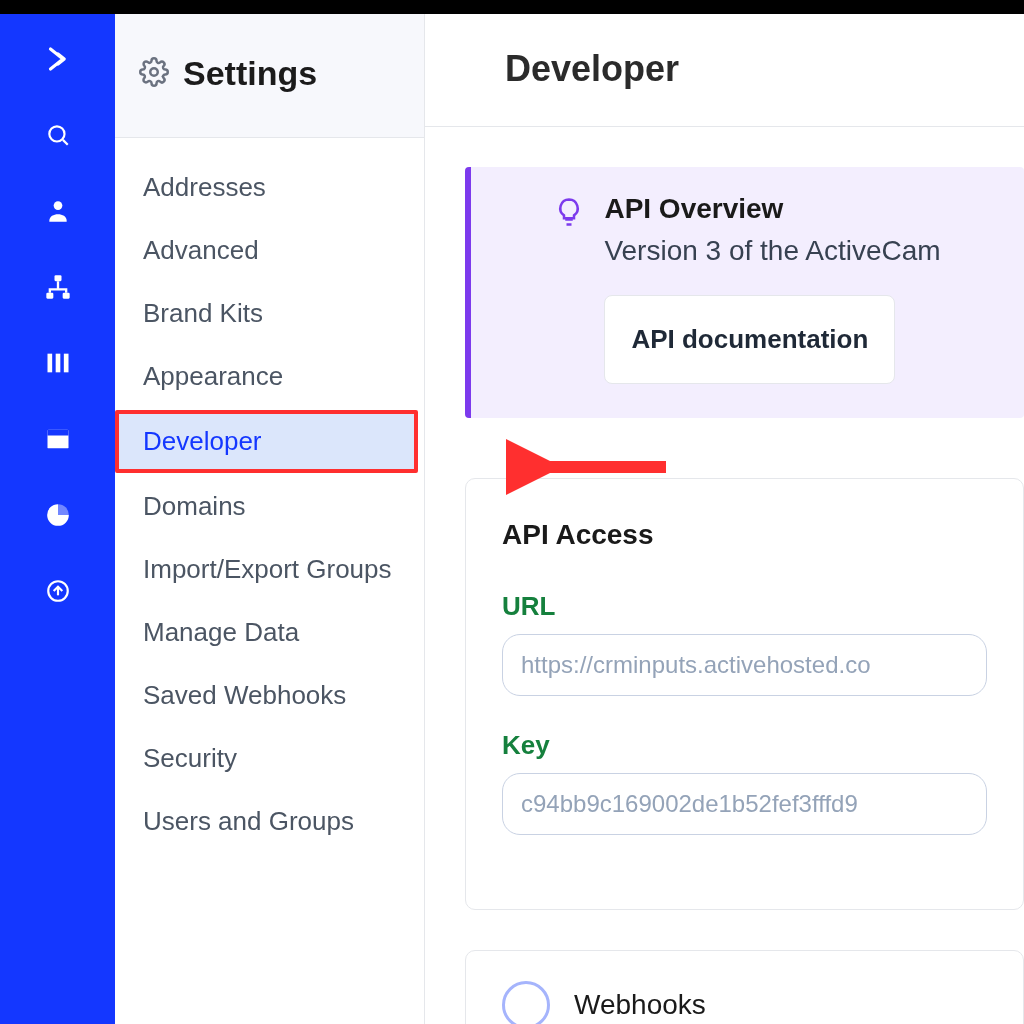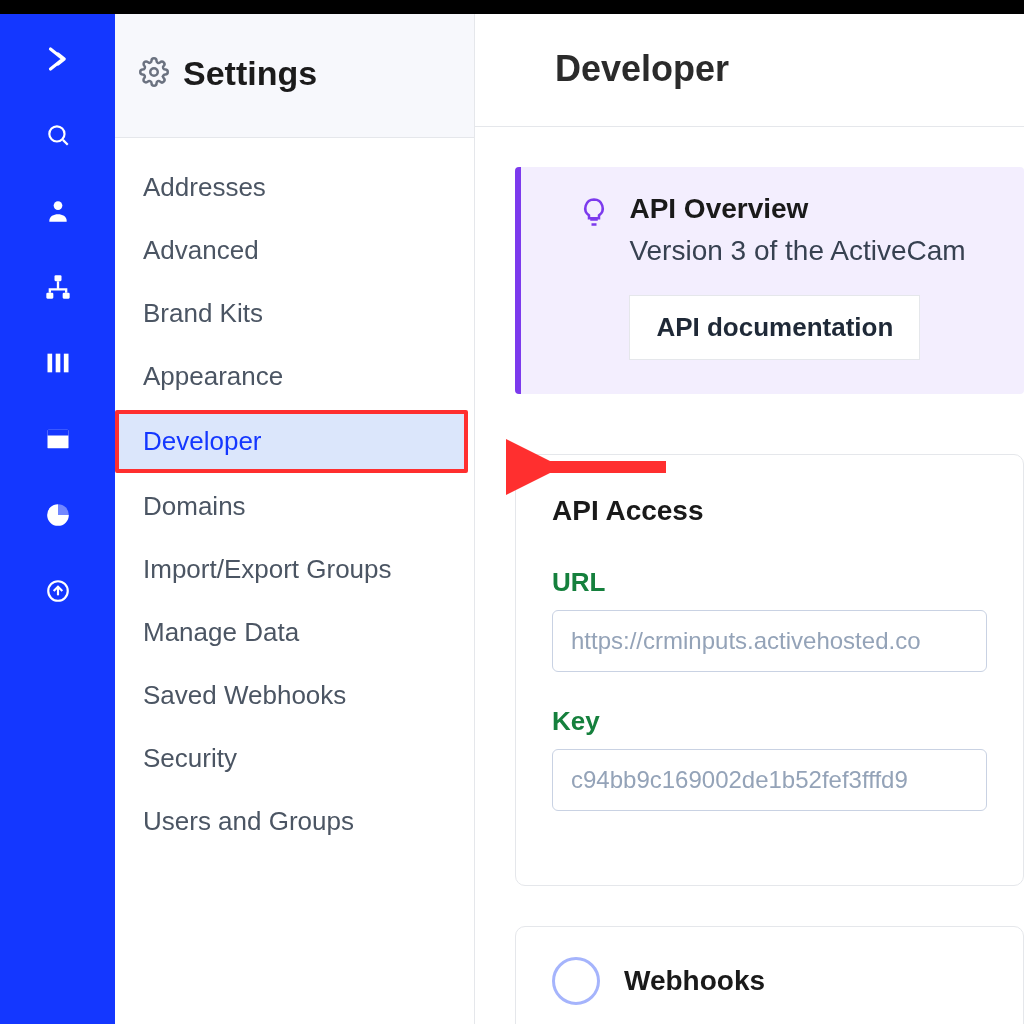--- a/index.html
+++ b/index.html
@@ -2,43 +2,43 @@
 <html><head>
 <meta charset="utf-8">
 <style>
   * { box-sizing: border-box; margin: 0; padding: 0; }
   html, body { width: 1024px; height: 1024px; overflow: hidden; font-family: -apple-system, BlinkMacSystemFont, "Segoe UI", Helvetica, Arial, sans-serif; background: #fff; color: #1a1a1a; }
   .topbar { height: 14px; background: #000; width: 100%; }
   .layout { display: flex; height: calc(1024px - 14px); }
   .rail { width: 115px; background: #1437ff; display: flex; flex-direction: column; align-items: center; padding-top: 30px; gap: 46px; }
   .rail .logo { color: #fff; }
   .rail .icon { color: #fff; width: 30px; height: 30px; display: flex; align-items: center; justify-content: center; }
-  .settings-panel { width: 360px; background: #fff; border-right: 1px solid #e5e7eb; display: flex; flex-direction: column; }
+  .settings-panel { width: 310px; background: #fff; border-right: 1px solid #e5e7eb; display: flex; flex-direction: column; }
   .settings-header { display: flex; align-items: center; gap: 14px; padding: 40px 24px 44px 24px; background: #f7f8fc; border-bottom: 1px solid #e5e7eb; }
   .settings-header .gear { color: #6b7280; }
   .settings-header h1 { font-size: 34px; font-weight: 800; color: #1b1b1b; }
   .settings-list { list-style: none; padding-top: 18px; }
   .settings-list li { font-size: 26px; color: #4b5563; padding: 16px 28px; cursor: pointer; }
   .settings-list li.active { background: #dbe6fb; color: #1437ff; border: 4px solid #ff2f2f; border-radius: 2px; margin: 2px 6px 2px 0; padding: 12px 24px; }
   .main { flex: 1; display: flex; flex-direction: column; overflow: hidden; }
   .main-header { padding: 34px 40px 36px 80px; border-bottom: 1px solid #e5e7eb; }
   .main-header h2 { font-size: 36px; font-weight: 800; color: #2b2b2b; }
   .main-body { padding: 40px 0 0 40px; overflow: hidden; }
   .overview-card { background: #f3eefe; border-left: 6px solid #7c3aed; border-radius: 4px; padding: 26px 30px 34px 30px; margin-bottom: 60px; }
   .overview-top { display: flex; align-items: flex-start; gap: 20px; justify-content: center; }
   .bulb { color: #7c3aed; margin-top: 4px; }
   .overview-title { font-size: 28px; font-weight: 800; margin-bottom: 10px; }
   .overview-desc { font-size: 28px; color: #374151; margin-bottom: 28px; white-space: nowrap; }
-  .doc-btn { display: inline-block; background: #fff; border: 1px solid #e5e7eb; border-radius: 0; padding: 16px 26px; font-size: 26px; font-weight: 700; color: #1f2937; cursor: pointer; }
+  .doc-btn { display: inline-block; background: #fff; border: 1px solid #e5e7eb; border-radius: 8px; padding: 28px 26px; font-size: 26px; font-weight: 700; color: #1f2937; cursor: pointer; }
   .access-card { border: 1px solid #e5e7eb; border-radius: 10px; padding: 40px 36px; margin-bottom: 40px; }
   .access-card h3 { font-size: 28px; font-weight: 800; margin-bottom: 40px; }
   .field-label { font-size: 26px; font-weight: 700; color: #15803d; margin-bottom: 12px; }
-  .field-input { width: 100%; border: 1px solid #c9d2e3; border-radius: 6px; padding: 16px 18px; font-size: 24px; color: #94a3b8; background: #fff; margin-bottom: 34px; white-space: nowrap; overflow: hidden; }
+  .field-input { width: 100%; border: 1px solid #c9d2e3; border-radius: 18px; padding: 16px 18px; font-size: 24px; color: #94a3b8; background: #fff; margin-bottom: 34px; white-space: nowrap; overflow: hidden; }
   .webhooks-card { border: 1px solid #e5e7eb; border-radius: 10px; padding: 30px 36px; display: flex; align-items: center; gap: 24px; }
-  .webhooks-card h3 { font-size: 28px; font-weight: 700; }
+  .webhooks-card h3 { font-size: 28px; font-weight: 400; }
   .svg-circle-outline { width: 48px; height: 48px; border: 3px solid #a5b4fc; border-radius: 50%; flex-shrink: 0; }
   .arrow-annotation { position: absolute; left: 506px; top: 432px; pointer-events: none; }
 </style>
 </head>
 <body>
 
 <div class="topbar"></div>
 <div class="layout">
   <nav class="rail">
     <span class="logo icon">

